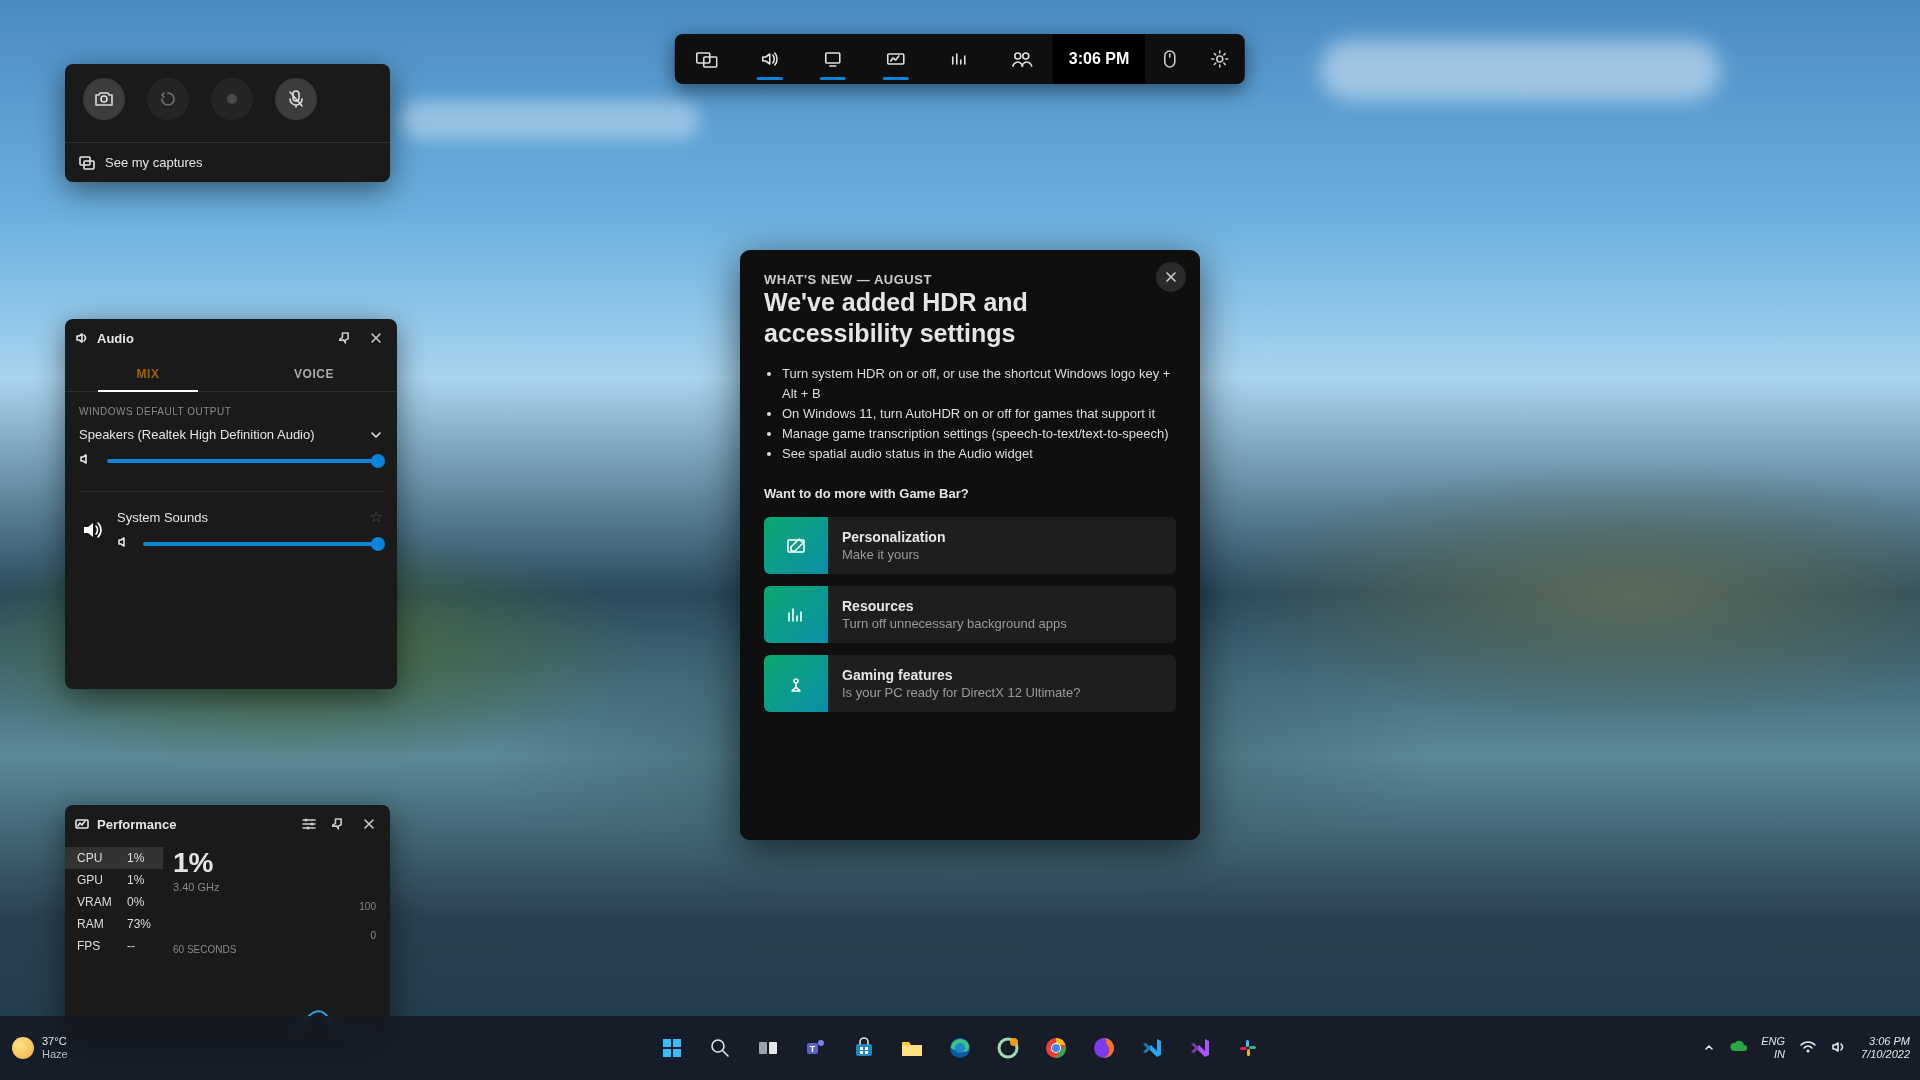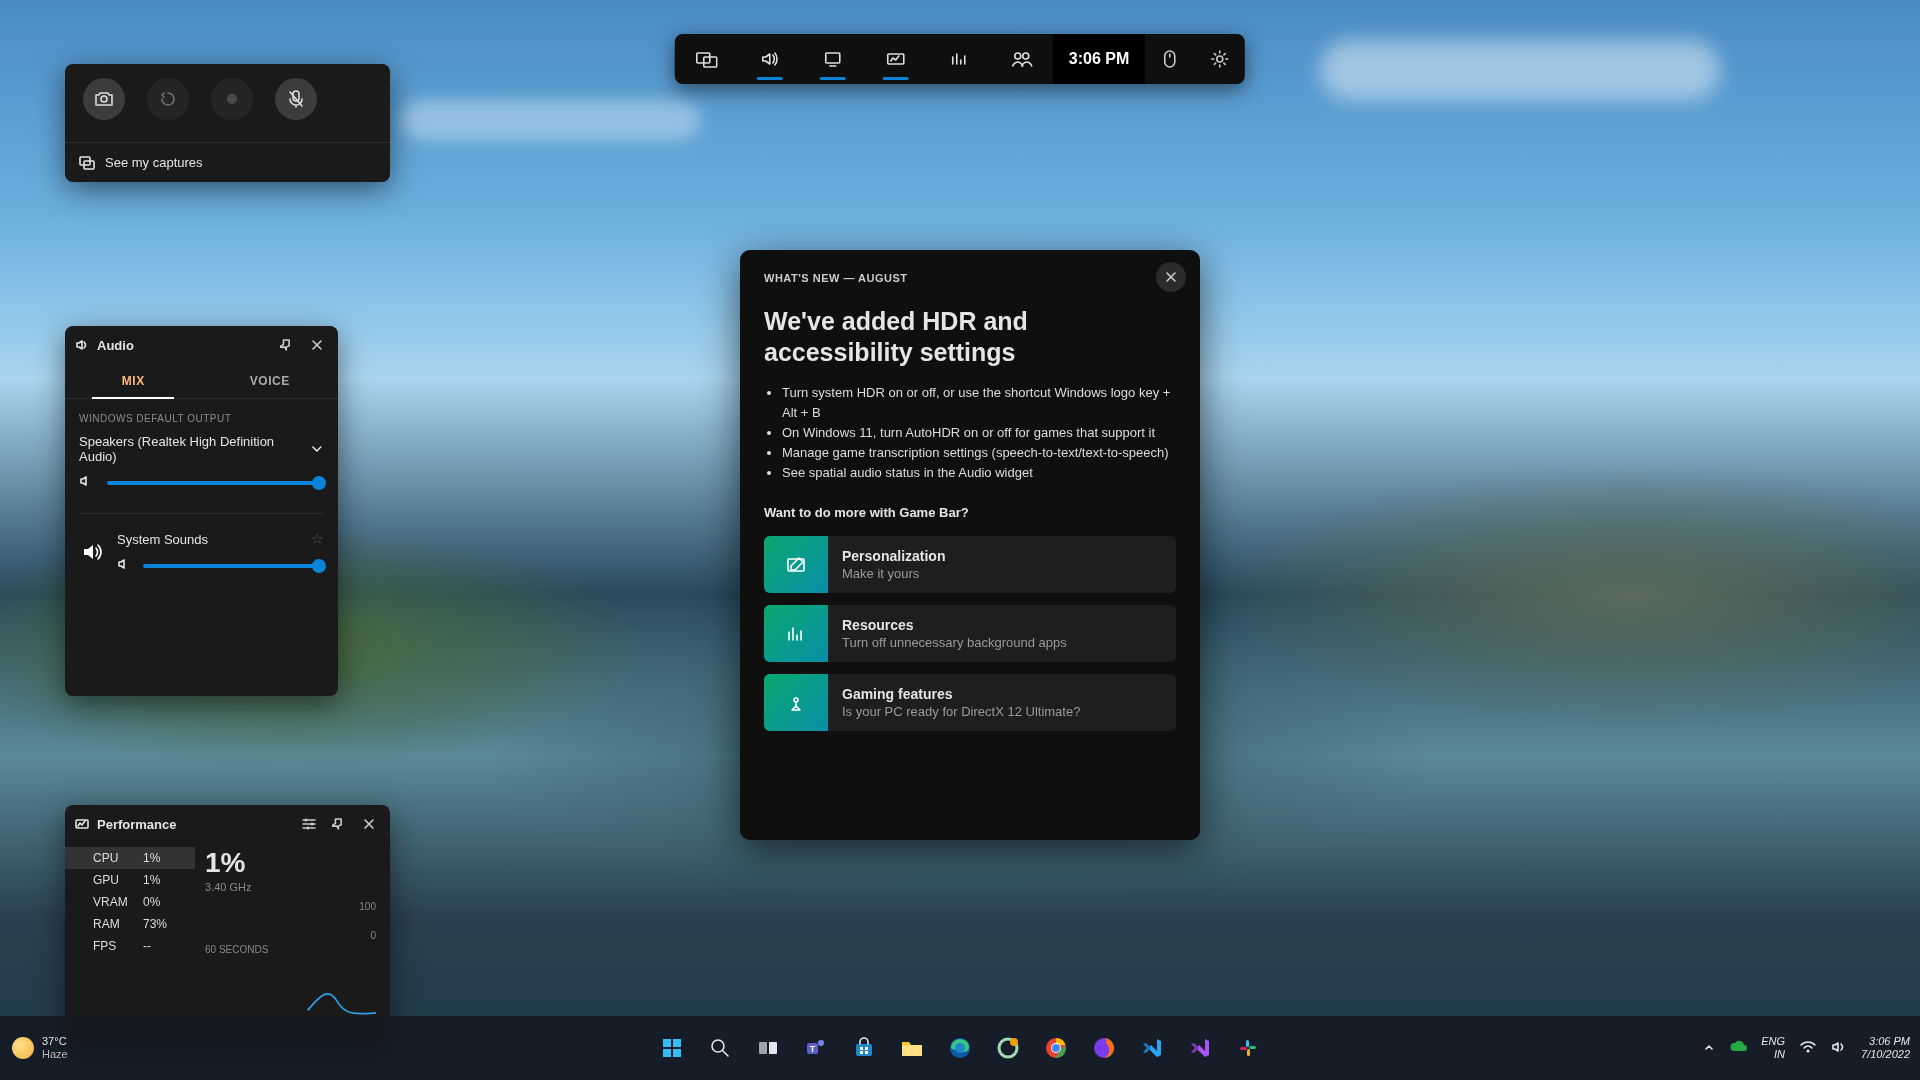--- a/index.html
+++ b/index.html
@@ -48,21 +48,21 @@
 
 .capture-row { display: flex; gap: 22px; padding: 14px 18px 22px; }
 .cap-btn { width: 42px; height: 42px; border-radius: 50%; background: #333; display: flex; align-items: center; justify-content: center; cursor: pointer; color: #ddd; }
 .cap-btn.primary { background: #3c3c3c; }
 .cap-btn.dim { opacity: 0.45; }
 .capture-footer { border-top: 1px solid #2e2e2e; padding: 12px 14px; display: flex; align-items: center; gap: 10px; font-size: 13px; cursor: pointer; }
 
 
 .tabs { display: flex; border-bottom: 1px solid #2e2e2e; }
 .tab { flex: 1; text-align: center; padding: 10px 0; font-size: 12px; font-weight: 700; letter-spacing: 0.5px; color: #aaa; cursor: pointer; position: relative; }
-.tab.active { color: #fdba74; }
+.tab.active { color: #a16207; }
 .tab.active::after { content: ""; position: absolute; bottom: -1px; left: 20%; right: 20%; height: 2px; background: #fff; }
 .audio-body { padding: 14px 14px 20px; }
 .sect-label { font-size: 10px; letter-spacing: 0.5px; color: #8a8a8a; margin-bottom: 10px; }
 .device-row { display: flex; align-items: center; justify-content: space-between; font-size: 13px; cursor: pointer; margin-bottom: 10px; }
 .slider-row { display: flex; align-items: center; gap: 12px; }
 .slider { flex: 1; height: 4px; background: #0a84d8; border-radius: 2px; position: relative; }
 .slider-thumb { position: absolute; right: -2px; top: 50%; transform: translate(0,-50%); width: 14px; height: 14px; border-radius: 50%; background: #0a84d8; }
 .audio-divider { height: 1px; background: #2e2e2e; margin: 22px 0 16px; }
 .sys-sound-row { display: flex; align-items: center; gap: 12px; }
 .speaker-bold { width: 26px; height: 26px; display:flex; align-items:center; justify-content:center; color:#fff;}
@@ -73,35 +73,35 @@
 
 .whatsnew {
   position: absolute; top: 250px; left: 740px; width: 460px; height: 590px;
   background: #0f0f0f; border-radius: 10px; color: #e5e5e5; padding: 22px 0 22px 24px;
   box-shadow: 0 10px 40px rgba(0,0,0,0.6); overflow:hidden;
 }
 .wn-scroll { height: 100%; overflow-y: auto; padding-right: 24px; }
 .wn-scroll::-webkit-scrollbar { width: 6px; }
 .wn-scroll::-webkit-scrollbar-thumb { background: #555; border-radius: 3px; }
 .wn-close { position: absolute; top: 12px; right: 14px; width: 30px; height: 30px; border-radius: 50%; background: #2b2b2b; display: flex; align-items: center; justify-content: center; cursor: pointer; color:#ccc;}
-.wn-eyebrow { font-size: 11px; font-weight: 700; letter-spacing: 0.5px; color: #ccc; margin-bottom: 22px; }
+.wn-eyebrow { font-size: 13px; font-weight: 700; letter-spacing: 0.5px; color: #ccc; }
 .wn-h1 { font-size: 25px; font-weight: 700; line-height: 1.25; margin-bottom: 14px; }
 .wn-list { list-style: disc; padding-left: 18px; font-size: 13px; line-height: 1.55; color: #ddd; margin-bottom: 22px; }
 .wn-sub { font-size: 13px; font-weight: 700; margin-bottom: 16px; }
 .wn-card { display: flex; align-items: stretch; background: #1e1e1e; border-radius: 6px; margin-bottom: 12px; overflow: hidden; cursor: pointer; }
 .wn-card-icon { width: 64px; background: linear-gradient(135deg, #0aa86f, #0a8fa8); display:flex; align-items:center; justify-content:center; color:#fff; font-size: 20px;}
 .wn-card-body { padding: 12px 14px; }
 .wn-card-title { font-size: 14px; font-weight: 600; margin-bottom: 2px;}
 .wn-card-sub { font-size: 13px; color: #9a9a9a; }
 .wn-fade { position:absolute; bottom:0; left:0; right:0; height: 60px; background: linear-gradient(180deg, transparent, #0f0f0f); pointer-events:none;}
 
 
 .perf-body { display:flex; }
 .perf-left { padding: 4px 0 6px; }
-.perf-row { display:flex; padding: 4px 28px; font-size: 12px; gap: 8px; cursor:pointer;}
+.perf-row { display:flex; padding: 4px 12px; font-size: 12px; gap: 8px; cursor:pointer;}
 .perf-row.active { background: #333; }
 .perf-label { width: 42px; color: #ddd; }
 .perf-val { color: #ddd; }
 .perf-right { flex:1; padding: 6px 14px 8px 10px; display:flex; flex-direction:column;}
 .perf-big { font-size: 28px; font-weight: 700; line-height:1;}
 .perf-sub { font-size: 11px; color:#888; margin-top:4px;}
 .perf-graph { flex:1; position:relative; margin-top: 8px; }
 .perf-graph svg { position:absolute; inset:0; }
 .perf-scale-top { position:absolute; top:0; right:0; font-size:10px; color:#888;}
 .perf-scale-bot { position:absolute; bottom:14px; right:0; font-size:10px; color:#888;}
@@ -212,21 +212,21 @@
   </div>
   <div class="capture-footer">
     <svg width="16" height="14" viewBox="0 0 16 14">
         <rect class="s" x="1" y="1" width="10" height="8" rx="1"></rect>
         <rect class="s" x="5" y="5" width="10" height="8" rx="1"></rect>
       </svg>
     <span>See my captures</span>
   </div>
 </div>
 
-<div class="widget" style="top:326px; left:65px; width:273px; height:370px;">
+<div class="widget" style="top:319px; left:65px; width:332px; height:370px;">
   <div class="widget-header">
     <span class="hdr-icon">
       <svg width="14" height="14" viewBox="0 0 14 14">
           <path class="s" d="M2 5v4h2l3 2V3L4 5H2z"></path>
           <path class="s" d="M9 4c2 2 2 4 0 6"></path>
         </svg>
     </span>
     <span class="widget-title">Audio</span>
     <div class="hdr-btn">
       <svg width="14" height="14" viewBox="0 0 14 14">

